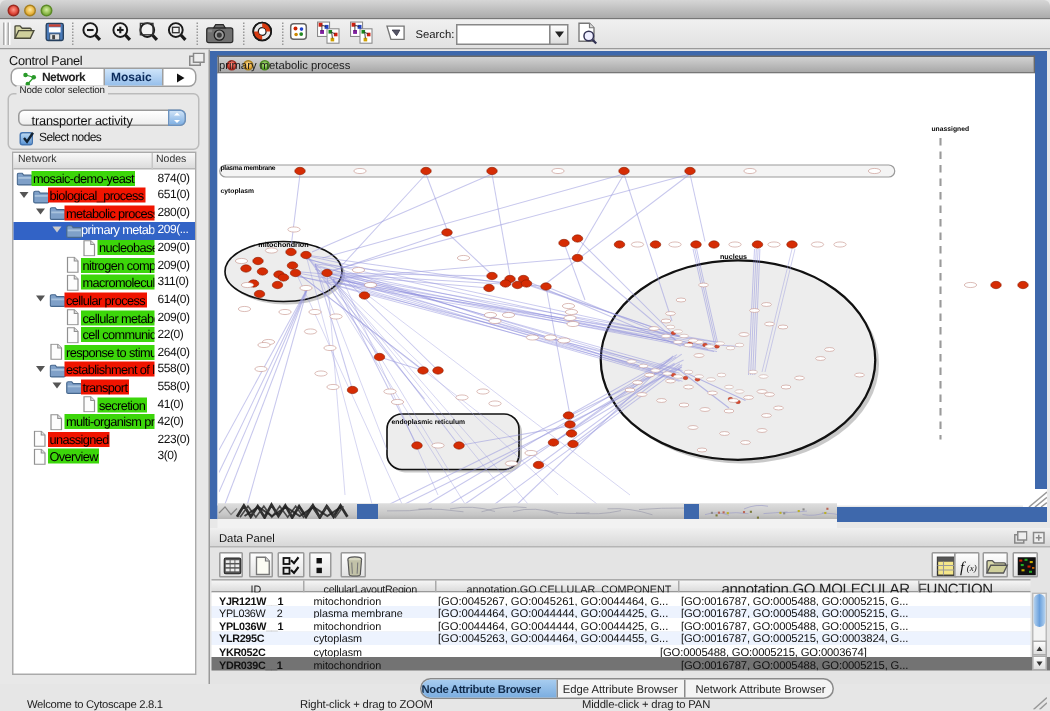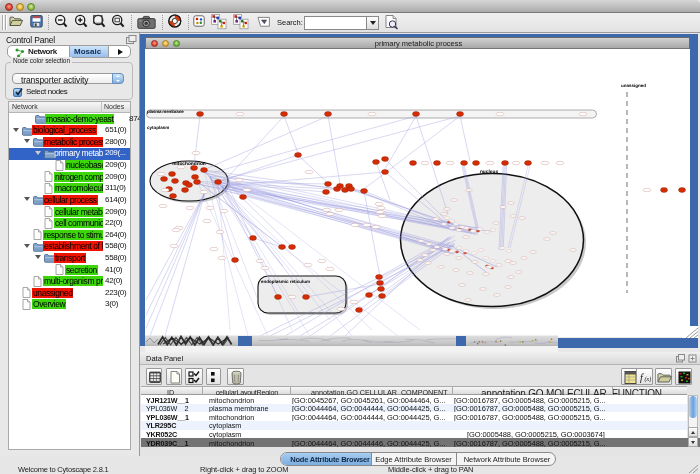--- a/index.html
+++ b/index.html
@@ -157,21 +157,21 @@
     </svg>
 </div>
 <span class="abs" style="left:26px;top:87px;font-size:8px;letter-spacing:-0.4px;color:#111">Select nodes</span>
 
 <div class="abs" style="left:8px;top:101px;width:123px;height:349px;background:#fff;border:1px solid #aaa"></div>
 <div class="abs" style="left:9px;top:102px;width:121px;height:11px;background:linear-gradient(#f8f8f8,#dcdcdc);border-bottom:1px solid #b6b6b6">
   <span class="abs" style="left:3px;top:0.5px;font-size:7px;color:#333">Network</span>
   <span class="abs" style="left:95px;top:0.5px;font-size:7px;color:#333">Nodes</span>
   <div class="abs" style="left:92px;top:0;width:1px;height:11px;background:#c6c6c6"></div>
 </div>
-<div style="position:absolute;left:9px;top:113.0px;width:121px;height:11.62px;margin-left:24px;">
+<div style="position:absolute;left:9px;top:113.0px;width:121px;height:11.62px;">
 <svg style="position:absolute;left:2px;top:1px" width="11" height="10" viewBox="0 0 11 10">
       <path d="M0.5 8.5 L0.5 2.5 Q0.5 1.5 1.5 1.5 L3.8 1.5 L4.8 2.8 L9.5 2.8 Q10.5 2.8 10.5 3.8 L10.5 8.5 Q10.5 9.3 9.5 9.3 L1.5 9.3 Q0.5 9.3 0.5 8.5 Z" fill="#7fa0c8" stroke="#47688e" stroke-width="0.8"></path>
       <rect x="1.2" y="4" width="8.6" height="1.2" fill="#a8c2dd"></rect>
     </svg>
 <span style="position:absolute;left:12px;top:0.5px;font-size:8.5px;letter-spacing:-0.4px;color:#000;background:#3cd60a;padding:0 1px;white-space:nowrap;max-width:82px;overflow:hidden;display:inline-block;height:10px">mosaic-demo-yeast</span>
 <span style="position:absolute;left:96px;top:0.5px;font-size:8px;letter-spacing:-0.3px;color:#111">874(0)</span>
 </div>
 <div style="position:absolute;left:9px;top:124.6px;width:99px;height:11.62px;">
 <span style="position:absolute;left:4px;top:3px;width:0;height:0;border-left:3.5px solid transparent;border-right:3.5px solid transparent;border-top:4.5px solid #555"></span>
 <svg style="position:absolute;left:13px;top:1px" width="11" height="10" viewBox="0 0 11 10">
@@ -311,21 +311,21 @@
 
 <div class="abs" style="left:140px;top:34px;width:558px;height:4px;background:#3e68ac"></div>
 <div class="abs" style="left:140px;top:34px;width:5px;height:312px;background:#3e68ac"></div>
 <div class="abs" style="left:690px;top:34px;width:8px;height:292px;background:#3e68ac"></div>
 <div class="abs" style="left:558px;top:338px;width:140px;height:10px;background:#3e68ac"></div>
 
 <div class="abs" style="left:145px;top:37px;width:545px;height:11.5px;background:linear-gradient(#d2d2d2,#a8a8a8);border:1px solid #6a6a6a;border-bottom:1px solid #777">
   <div class="abs" style="left:5px;top:1.8px;width:7px;height:7px;border-radius:50%;background:radial-gradient(circle at 2.5px 2px,#ff9a8a,#dd4538 60%,#a82a20);border:0.5px solid #9a2a20"></div>
   <div class="abs" style="left:16px;top:1.8px;width:7px;height:7px;border-radius:50%;background:radial-gradient(circle at 2.5px 2px,#ffe9a0,#e8a83c 60%,#c08a20);border:0.5px solid #a8801e"></div>
   <div class="abs" style="left:27px;top:1.8px;width:7px;height:7px;border-radius:50%;background:radial-gradient(circle at 2.5px 2px,#c4ea90,#6cb83a 60%,#4a9a20);border:0.5px solid #4c8a20"></div>
-  <div class="abs" style="left:0;top:0.5px;width:545px;text-align:center;font-size:7.5px;color:#1a1a1a">primary metabolic process</div>
+  <div class="abs" style="left:0;top:0.5px;width:545px;text-align:left;font-size:7.5px;color:#1a1a1a">primary metabolic process</div>
 </div>
 
 <div class="abs" style="left:145px;top:48.5px;width:545px;height:288px;background:#fff"></div>
 <svg style="position:absolute;left:146px;top:48px" width="544" height="289" viewBox="146 48 544 289">
 <rect x="146.5" y="110" width="450" height="8" rx="4" fill="#f4f4f4" stroke="#9a9a9a" stroke-width="0.8"></rect>
 <line x1="627" y1="92" x2="627" y2="293" stroke="#9a9a9a" stroke-width="1.4" stroke-dasharray="5,4"></line>
 <ellipse cx="191" cy="183" rx="39" ry="20" fill="#888" opacity="0.45"></ellipse>
 <ellipse cx="189" cy="181" rx="39" ry="20" fill="#ededed" stroke="#111" stroke-width="1.1"></ellipse>
 <ellipse cx="494.5" cy="242.5" rx="91.5" ry="66.5" fill="#888" opacity="0.45"></ellipse>
 <ellipse cx="492" cy="240" rx="91.5" ry="66.5" fill="#ededed" stroke="#111" stroke-width="1.5"></ellipse>
@@ -763,47 +763,48 @@
 </div>
 <div style="position:absolute;left:141px;top:412.30px;width:546px;height:8.65px;background:#fff;overflow:hidden">
 <span style="position:absolute;left:5px;top:0.5px;font-size:7.2px;font-weight:bold;letter-spacing:-0.2px;color:#111">YPL036W__1</span>
 <span style="position:absolute;left:68px;top:0.5px;font-size:7.2px;color:#111">mitochondrion</span>
 <span style="position:absolute;left:151px;top:0.5px;font-size:7.5px;letter-spacing:-0.05px;color:#111;white-space:nowrap">[GO:0044464, GO:0044444, GO:0044425, G...</span>
 <span style="position:absolute;left:313px;top:0.5px;font-size:7.5px;letter-spacing:-0.1px;color:#111;white-space:nowrap">[GO:0016787, GO:0005488, GO:0005215, G...</span>
 </div>
 <div style="position:absolute;left:141px;top:420.95px;width:546px;height:8.65px;background:#edf3fe;overflow:hidden">
 <span style="position:absolute;left:5px;top:0.5px;font-size:7.2px;font-weight:bold;letter-spacing:-0.2px;color:#111">YLR295C</span>
 <span style="position:absolute;left:68px;top:0.5px;font-size:7.2px;color:#111">cytoplasm</span>
+<span style="position:absolute;left:151px;top:0.5px;font-size:7.5px;letter-spacing:-0.05px;color:#111;white-space:nowrap">[GO:0045263, GO:0044464, GO:0044455, G...</span>
+<span style="position:absolute;left:313px;top:0.5px;font-size:7.5px;letter-spacing:-0.1px;color:#111;white-space:nowrap">[GO:0016787, GO:0005215, GO:0003824, G...</span>
 </div>
 <div style="position:absolute;left:141px;top:429.60px;width:546px;height:8.65px;background:#fff;overflow:hidden">
 <span style="position:absolute;left:5px;top:0.5px;font-size:7.2px;font-weight:bold;letter-spacing:-0.2px;color:#111">YKR052C</span>
 <span style="position:absolute;left:68px;top:0.5px;font-size:7.2px;color:#111">cytoplasm</span>
-<span style="position:absolute;left:326px;top:0.5px;font-size:7.5px;letter-spacing:-0.1px;color:#111;white-space:nowrap">[GO:0005488, GO:0005215, GO:0003674]</span>
+<span style="position:absolute;left:299px;top:0.5px;font-size:7.5px;letter-spacing:-0.1px;color:#111;white-space:nowrap">[GO:0005488, GO:0005215, GO:0003674]</span>
 </div>
 <div style="position:absolute;left:141px;top:438.25px;width:628px;height:8.65px;background:#737373;overflow:hidden">
 <span style="position:absolute;left:5px;top:0.5px;font-size:7.2px;font-weight:bold;letter-spacing:-0.2px;color:#111">YDR039C__1</span>
 <span style="position:absolute;left:68px;top:0.5px;font-size:7.2px;color:#111">mitochondrion</span>
-<span style="position:absolute;left:151px;top:0.5px;font-size:7.5px;letter-spacing:-0.05px;color:#111;white-space:nowrap">[GO:0044464, GO:0044446, GO:0044425, G...</span>
 <span style="position:absolute;left:313px;top:0.5px;font-size:7.5px;letter-spacing:-0.1px;color:#111;white-space:nowrap">[GO:0016787, GO:0005488, GO:0005215, G...</span>
 </div>
 
 <div class="abs" style="left:688px;top:395px;width:10px;height:52px;background:#f4f4f4;border:1px solid #bbb"></div>
 <div class="abs" style="left:689px;top:396px;width:8px;height:22px;background:linear-gradient(90deg,#b8d4f0,#6aa0dc,#b8d4f0);border-radius:4px"></div>
 <div class="abs" style="left:688px;top:427px;width:10px;height:10px;background:linear-gradient(#fdfdfd,#ddd);border:1px solid #aaa">
   <span class="abs" style="left:2px;top:3px;width:0;height:0;border-left:2.5px solid transparent;border-right:2.5px solid transparent;border-bottom:3.5px solid #333"></span>
 </div>
 <div class="abs" style="left:688px;top:437px;width:10px;height:10px;background:linear-gradient(#fdfdfd,#ddd);border:1px solid #aaa">
   <span class="abs" style="left:2px;top:3px;width:0;height:0;border-left:2.5px solid transparent;border-right:2.5px solid transparent;border-top:3.5px solid #333"></span>
 </div>
 
 <div class="abs" style="left:280px;top:452px;width:276px;height:13.5px;background:#f4f4f4;border:1px solid #8a8a8a;border-radius:7px;overflow:hidden;z-index:9">
   <div class="abs" style="left:0;top:0;width:90px;height:13.5px;background:linear-gradient(#a8cdf0,#74a8dd)"></div>
   <div class="abs" style="left:90px;top:0;width:1px;height:13.5px;background:#8a8a8a"></div>
   <div class="abs" style="left:175px;top:0;width:1px;height:13.5px;background:#8a8a8a"></div>
-  <span class="abs" style="left:0;top:1.5px;width:98px;text-align:center;font-size:7.5px;font-weight:bold;letter-spacing:-0.2px;color:#102a4a">Node Attribute Browser</span>
+  <span class="abs" style="left:0;top:1.5px;width:98px;font-size:7.5px;font-weight:bold;letter-spacing:-0.2px;color:#102a4a">Node Attribute Browser</span>
   <span class="abs" style="left:90px;top:1.5px;width:85px;text-align:center;font-size:7.5px;color:#222">Edge Attribute Browser</span>
   <span class="abs" style="left:176px;top:1.5px;width:100px;text-align:center;font-size:7.5px;color:#222">Network Attribute Browser</span>
 </div>
 
 <div class="abs" style="left:0;top:456px;width:700px;height:18px;background:#e6e6e6"></div>
 <span class="abs" style="left:18px;top:464.5px;font-size:7.5px;letter-spacing:-0.2px;color:#222">Welcome to Cytoscape 2.8.1</span>
 <span class="abs" style="left:200px;top:464.5px;font-size:7.5px;letter-spacing:-0.1px;color:#222">Right-click + drag to ZOOM</span>
 <span class="abs" style="left:388px;top:464.5px;font-size:7.5px;letter-spacing:-0.1px;color:#222">Middle-click + drag to PAN</span>
 <svg class="abs" style="left:688px;top:464px" width="10" height="9" viewBox="0 0 10 9">
     <line x1="1" y1="9" x2="10" y2="1" stroke="#999" stroke-width="1"></line>

